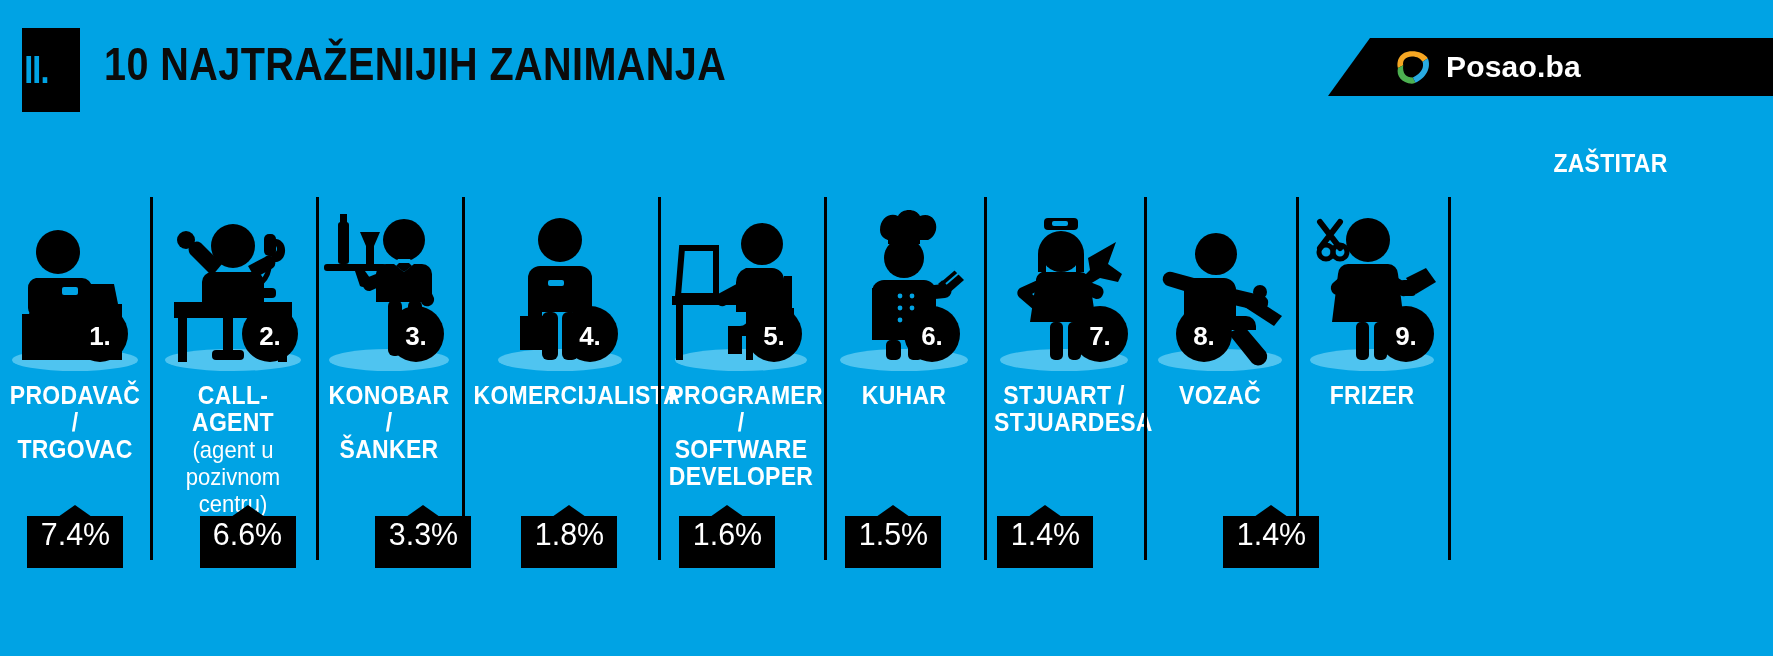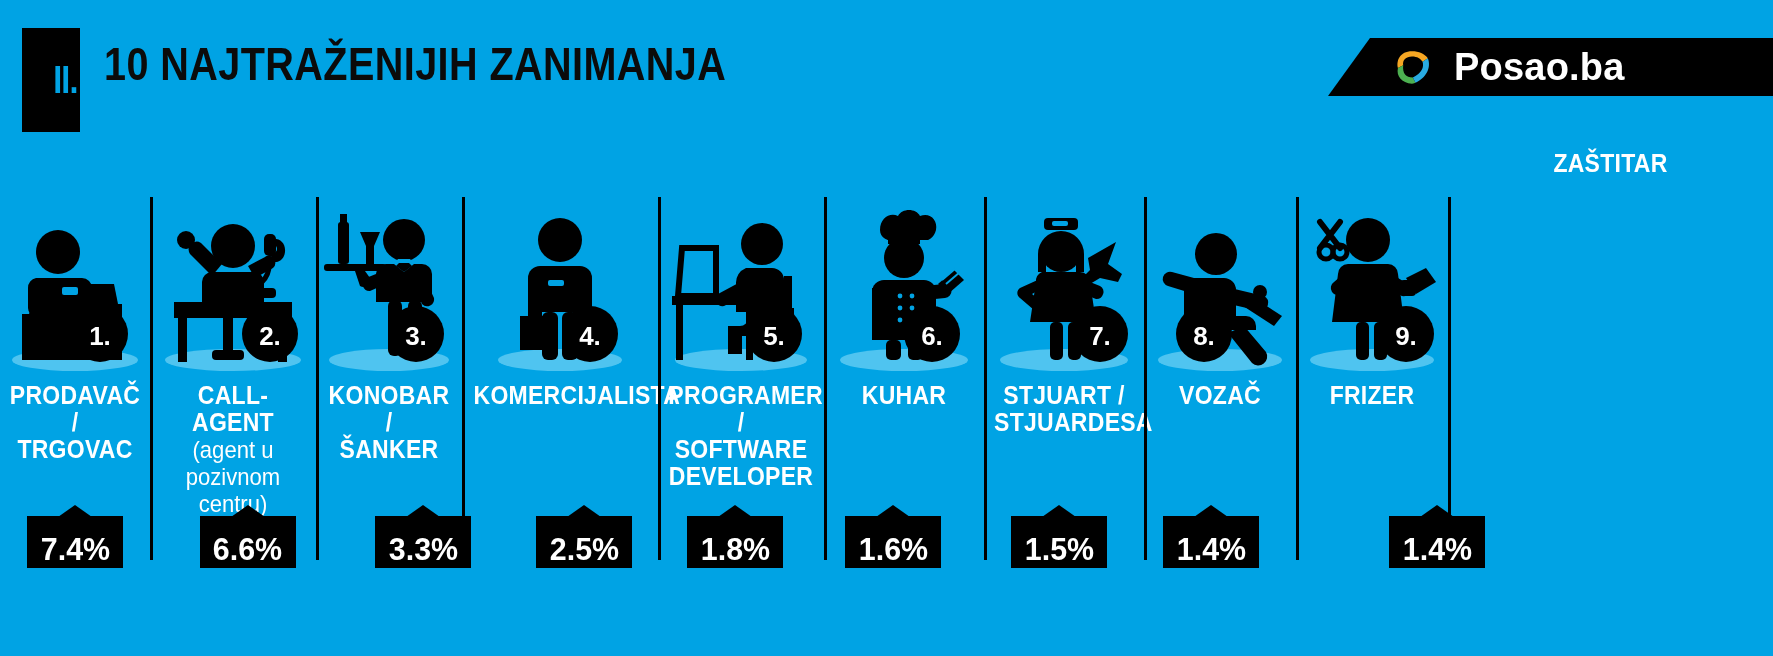--- a/index.html
+++ b/index.html
@@ -8,23 +8,23 @@
     background:#00A3E4;
     font-family:"Liberation Sans", sans-serif;
     overflow:hidden;
     position:relative;
   }
   
   #header{
     position:absolute;left:0;top:0;width:1773px;height:150px;
   }
   #section-badge{
-    position:absolute;left:22px;top:28px;width:58px;height:104px;
+    position:absolute;left:22px;top:28px;width:58px;height:84px;
     background:#000;
-    display:flex;align-items:center;justify-content:flex-end;
+    display:flex;align-items:center;justify-content:flex-start;
   }
   #section-badge .num{
     color:#00A3E4;font-weight:bold;font-size:38px;
     letter-spacing:-1px;
     transform:scaleX(0.85);
     font-family:"Liberation Sans", sans-serif;
   }
   #page-title{
     position:absolute;left:104px;top:37px;
     color:#0b0b0b;
@@ -39,22 +39,22 @@
   #logo-banner{
     position:absolute;right:0;top:38px;height:58px;width:445px;
     background:#000;
     clip-path:polygon(42px 0, 100% 0, 100% 100%, 0 100%);
     display:flex;align-items:center;
   }
   #logo-mark{
     position:absolute;left:62px;top:7px;width:44px;height:44px;
   }
   #logo-text{
-    position:absolute;left:126px;top:50%;transform:translateY(-50%);
-    color:#fff;font-size:38px;font-weight:bold;
+    position:absolute;left:118px;top:50%;transform:translateY(-50%);
+    color:#fff;font-size:30px;font-weight:bold;
     letter-spacing:0.2px;
     font-family:"Liberation Sans", sans-serif;
   }
   
   #columns{
     position:absolute;left:0;top:150px;width:1773px;height:400px;
     display:flex;
   }
   .col{
     position:relative;
@@ -98,22 +98,22 @@
     display:flex;
   }
   .pct-cell{
     flex:0 0 auto;position:relative;height:60px;
   }
   .pct-badge{
     position:absolute;bottom:0;left:50%;transform:translateX(-50%);
     width:96px;height:52px;
     background:#000;
     color:#fff;
-    display:flex;align-items:flex-end;justify-content:center;
-    font-weight:bold;font-size:32px;
+    display:flex;align-items:flex-start;justify-content:center;
+    font-weight:normal;font-size:32px;
     font-family:"Liberation Sans", sans-serif;
   }
   .pct-badge .tab{
     position:absolute;top:-11px;left:50%;transform:translateX(-50%);
     width:0;height:0;
     border-left:17px solid transparent;
     border-right:17px solid transparent;
     border-bottom:12px solid #000;
   }
   .pct-badge .val{position:relative;z-index:2;transform:scaleX(0.95);}
@@ -400,26 +400,20 @@
       <span class="tab"></span>
       <span class="val">6.6%</span>
     </div>
   </div>
   <div class="pct-cell" style="width:156px">
     <div class="pct-badge">
       <span class="tab"></span>
       <span class="val">3.3%</span>
     </div>
   </div>
-  <div class="pct-cell" style="width:166px">
-    <div class="pct-badge">
-      <span class="tab"></span>
-      <span class="val">2.5%</span>
-    </div>
-  </div>
   <div class="pct-cell" style="width:136px">
     <div class="pct-badge">
       <span class="tab"></span>
       <span class="val">1.8%</span>
     </div>
   </div>
   <div class="pct-cell" style="width:180px">
     <div class="pct-badge">
       <span class="tab"></span>
       <span class="val">1.6%</span>

